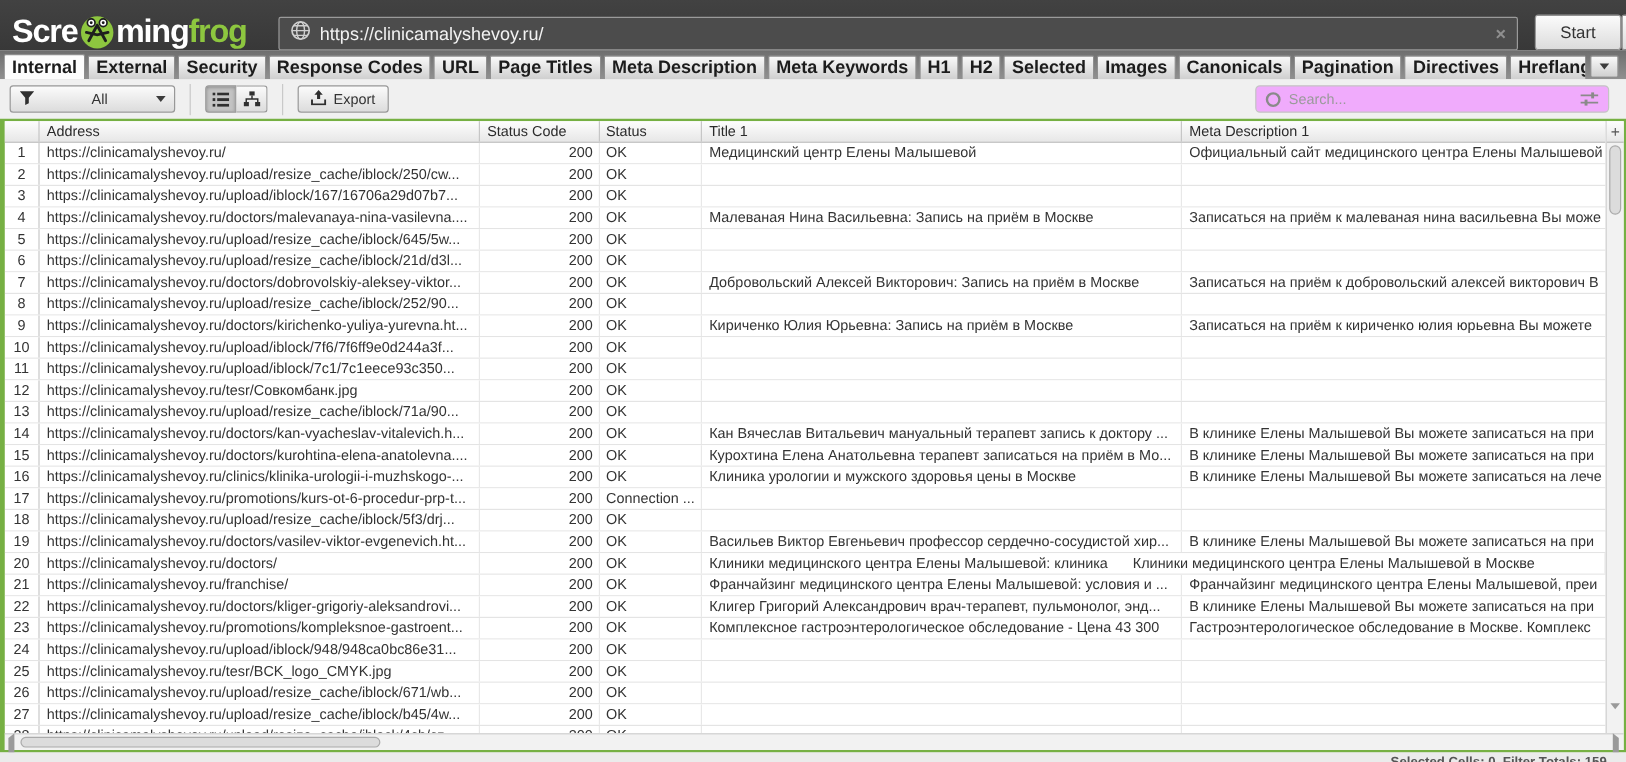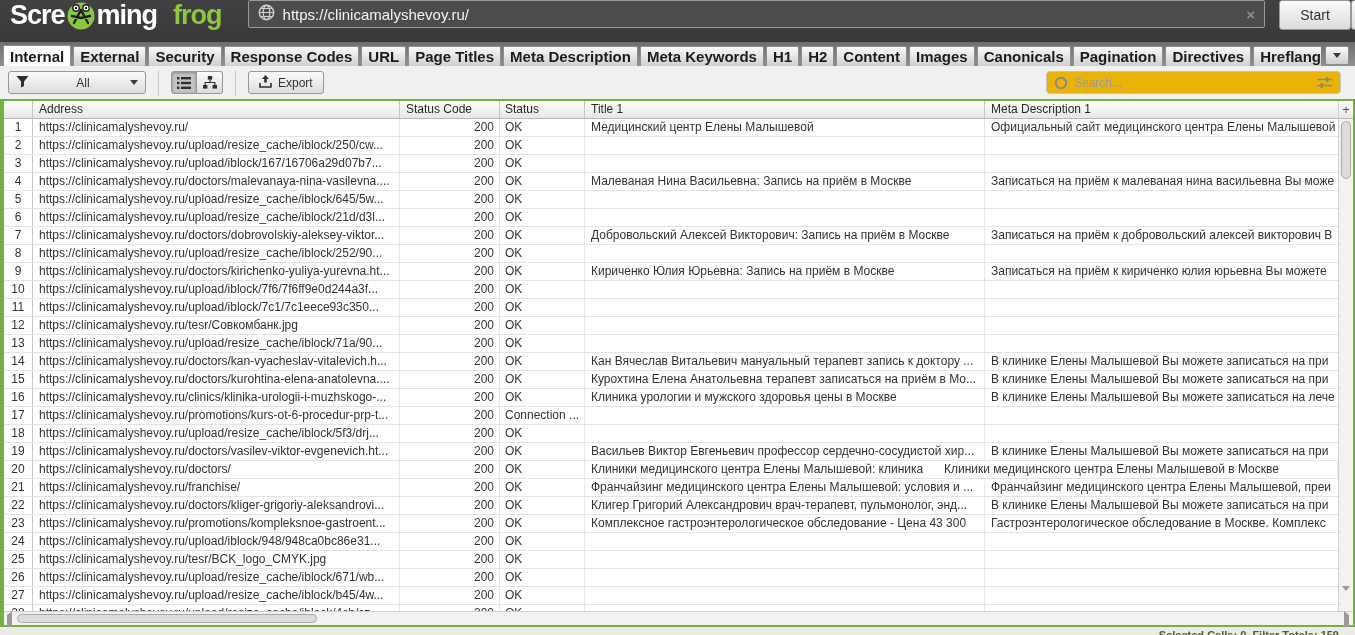--- a/index.html
+++ b/index.html
@@ -1,25 +1,25 @@
 <!DOCTYPE html>
 <html><head>
 <meta charset="utf-8">
 <style>
   * { margin:0; padding:0; box-sizing:border-box; }
   html,body { width:1355px; height:635px; overflow:hidden; background:#e8e8e8;
     font-family:"Liberation Sans","DejaVu Sans",sans-serif; }
 
   
   .topbar { position:absolute; top:0; left:0; width:1355px; height:42px;
-    background:linear-gradient(#424242,#383838); display:flex; align-items:flex-start; }
+    background:linear-gradient(#424242,#383838); display:flex; align-items:flex-end; }
   .logo { display:flex; align-items:center; margin-left:10px; font-weight:bold;
     font-size:27px; letter-spacing:-1px; white-space:nowrap; }
   .logo .w { color:#ffffff; }
-  .logo .g { color:#8dc63f;padding-left:16px; }
+  .logo .g { color:#8dc63f; }
   .logo svg { margin:0 1px; display:block; }
   .urlbox { flex:1; height:28px; margin:0 14px 0 26px; background:#4c4c4c;
     border:1px solid #9a9a9a; border-radius:2px; display:flex; align-items:center; }
   .urlbox svg { margin:0 8px 0 9px; flex:none; }
   .url-input { flex:1; background:transparent; border:none; outline:none;
     color:#f2f2f2; font-size:15px; font-family:inherit; }
   .url-clear { color:#8f8f8f; font-size:15px; font-weight:bold; padding:0 9px;
     cursor:default; }
   .btn { background:linear-gradient(#fbfbfb,#dcdcdc); border:1px solid #989898;
     border-radius:3px; color:#333; text-align:center; }
@@ -50,21 +50,21 @@
   .filter-dd .lbl { flex:1; margin-left:7px; }
   .vsep { width:1px; height:26px; background:#c9c9c9; margin:0 12px; }
   .viewgrp { display:flex; }
   .view-btn { width:26px; height:23px; display:flex; align-items:center; justify-content:center; }
   .view-btn.sel { background:#c3c3c3; box-shadow:inset 0 1px 3px rgba(0,0,0,.3); }
   .view-btn:first-child { border-radius:3px 0 0 3px; }
   .view-btn:last-child { border-radius:0 3px 3px 0; border-left:none; }
   .export-btn { height:23px; padding:0 10px; display:flex; align-items:center; gap:6px;
     font-size:12px; }
   .searchbox { position:absolute; right:14px; top:5px; width:295px; height:23px;
-    background:#eab308; border:1px solid #c4c4c4; border-radius:4px; display:flex;
+    background:#f0abfc; border:1px solid #c4c4c4; border-radius:4px; display:flex;
     align-items:center; }
   .searchbox svg { flex:none; }
   .search-input { flex:1; border:none; outline:none; font-size:12px; color:#444;
     font-family:inherit; background:transparent; margin-left:6px; }
   .search-input::placeholder { color:#9a9a9a; }
 
   
   .pane { position:absolute; top:99px; left:0; width:1355px; height:528px;
     border:2px solid #76b043; border-left-width:4px; background:#fff; }
   .thead { position:absolute; top:0; left:0; right:15px; height:18px; display:flex;
@@ -151,21 +151,21 @@
       <div class="tab selected">Internal</div>
       <div class="tab">External</div>
       <div class="tab">Security</div>
       <div class="tab">Response Codes</div>
       <div class="tab">URL</div>
       <div class="tab">Page Titles</div>
       <div class="tab">Meta Description</div>
       <div class="tab">Meta Keywords</div>
       <div class="tab">H1</div>
       <div class="tab">H2</div>
-      <div class="tab">Content</div>
+      <div class="tab">Selected</div>
       <div class="tab">Images</div>
       <div class="tab">Canonicals</div>
       <div class="tab">Pagination</div>
       <div class="tab">Directives</div>
       <div class="tab">Hreflang</div>
       <div class="tab">JavaScript</div>
       <div class="tab">Links</div>
       <div class="tab">AMP</div>
       <div class="tab">Structured Data</div>
       <div class="tab">Sitemaps</div>

